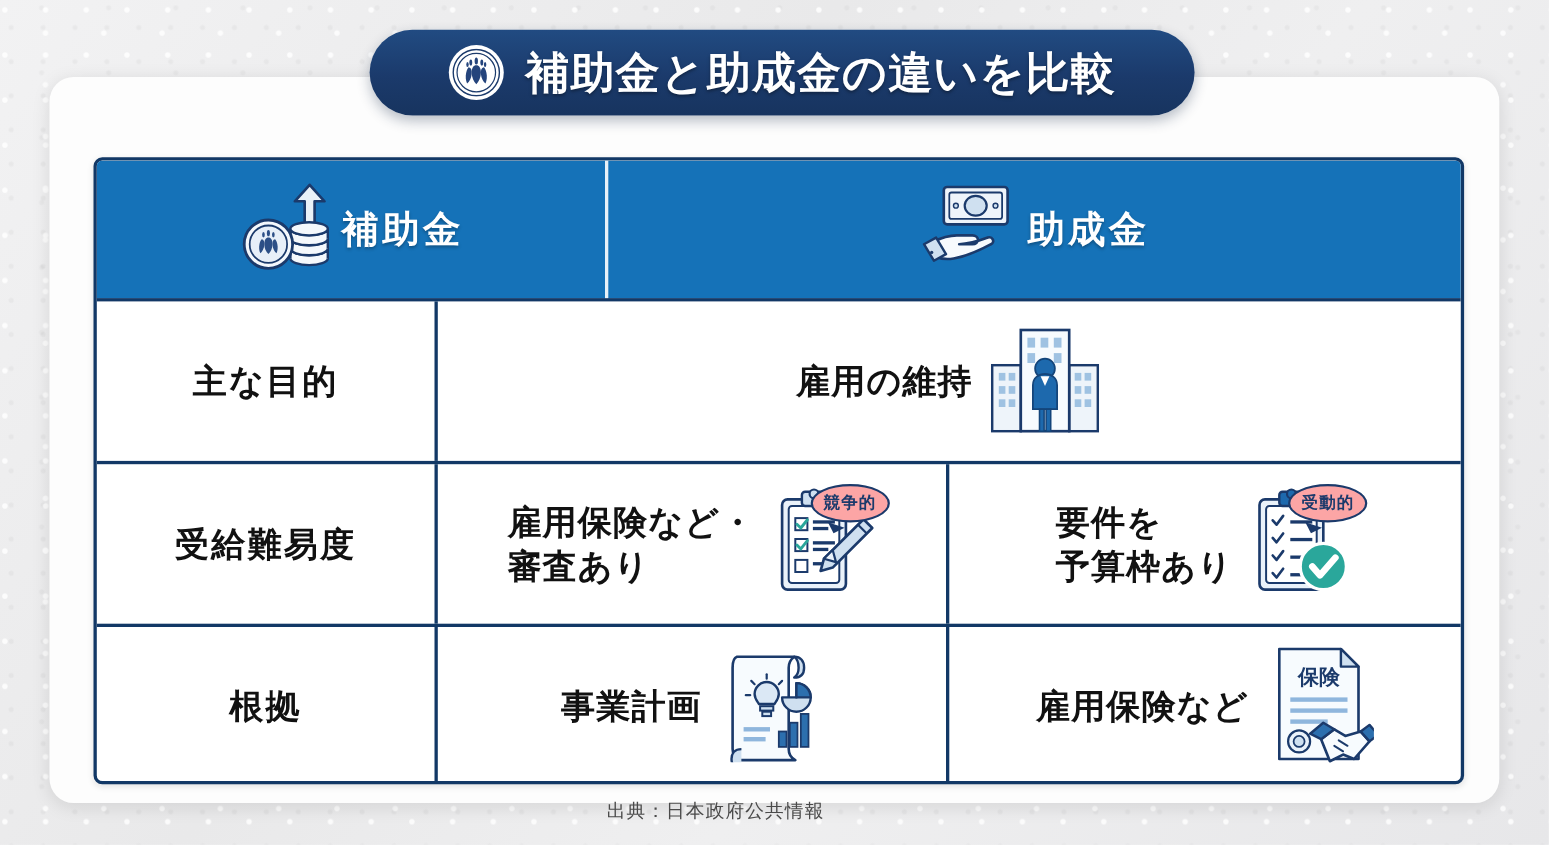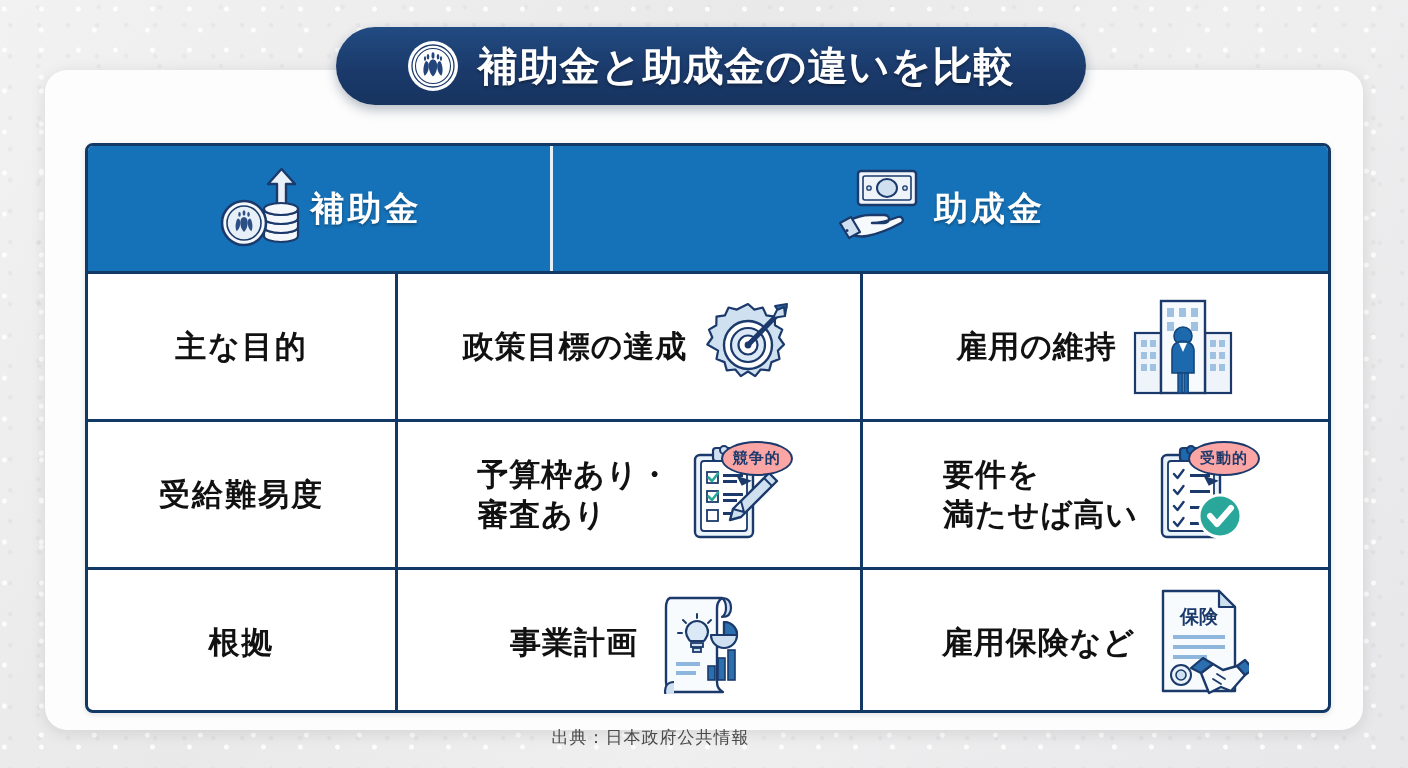--- a/index.html
+++ b/index.html
@@ -181,40 +181,20 @@
       </span>
       <span class="hcell-label">助成金</span>
     </div>
   </div>
 
   <div class="trow tbody-row">
     <div class="tcell col-a">
       <span class="rowlabel">主な目的</span>
     </div>
 
-    <div class="tcell col-b">
-      <div class="cellinner">
-        <span class="valtext">政策目標の達成</span>
-        <span class="icon-wrap">
-          <svg width="94" height="94" viewBox="0 0 94 94" aria-hidden="true">
-            <g fill="#cfe0f0" stroke="#1b3a6b" stroke-width="2.2" stroke-linejoin="round">
-              <path d="M47 6l6.4 5.6 8.3-2.1 3.6 7.8 8.5 1.3.2 8.6 7.3 4.4-3.3 7.9 5 7-6.1 6.1 1.6 8.4-8 3.1-2.3 8.3-8.5-.9-5.5 6.6-7.2-4.6-7.2 4.6-5.5-6.6-8.5.9-2.3-8.3-8-3.1 1.6-8.4L6.3 46.5l5-7-3.3-7.9 7.3-4.4.2-8.6 8.5-1.3 3.6-7.8 8.3 2.1z"></path>
-            </g>
-            <circle cx="47" cy="47" r="24" fill="#ffffff" stroke="#1b3a6b" stroke-width="2.4"></circle>
-            <circle cx="47" cy="47" r="17" fill="#dbe8f5" stroke="#1b3a6b" stroke-width="2.2"></circle>
-            <circle cx="47" cy="47" r="9.5" fill="#ffffff" stroke="#1b3a6b" stroke-width="2.2"></circle>
-            <circle cx="47" cy="47" r="3.4" fill="#1b3a6b"></circle>
-
-            <path d="M47 47L84 9" stroke="#1b3a6b" stroke-width="5" stroke-linecap="round"></path>
-            <path d="M74 8l12-2-2 12-6-4z" fill="#2c6fae" stroke="#1b3a6b" stroke-width="2" stroke-linejoin="round"></path>
-            <path d="M72 20l12-2-1-9-7 3z" fill="#cfe0f0" stroke="#1b3a6b" stroke-width="2" stroke-linejoin="round"></path>
-          </svg>
-        </span>
-      </div>
-    </div>
 
     <div class="tcell col-c">
       <div class="cellinner">
         <span class="valtext">雇用の維持</span>
         <span class="icon-wrap">
           <svg width="104" height="104" viewBox="0 0 104 104" aria-hidden="true">
 
             <rect x="4" y="40" width="26" height="60" fill="#eef4fa" stroke="#1b3a6b" stroke-width="2.2"></rect>
             <g fill="#9fc2e2">
               <rect x="10" y="47" width="6" height="7"></rect>
@@ -255,21 +235,21 @@
     </div>
   </div>
 
   <div class="trow tbody-row">
     <div class="tcell col-a">
       <span class="rowlabel">受給難易度</span>
     </div>
 
     <div class="tcell col-b">
       <div class="cellinner">
-        <span class="valtext two-line" style="white-space:pre-line">予算枠あり・
+        <span class="valtext two-line" style="white-space:pre-line">雇用保険など・
 審査あり</span>
         <span class="icon-wrap">
           <svg width="96" height="100" viewBox="0 0 96 100" aria-hidden="true">
             <rect x="10" y="12" width="58" height="82" rx="5" fill="#eaf2fa" stroke="#1b3a6b" stroke-width="2.4"></rect>
             <rect x="16" y="18" width="46" height="70" rx="3" fill="#ffffff" stroke="#1b3a6b" stroke-width="1.8"></rect>
             <rect x="28" y="5" width="22" height="13" rx="3" fill="#cfe0f0" stroke="#1b3a6b" stroke-width="2.2"></rect>
             <circle cx="39" cy="7" r="4" fill="#cfe0f0" stroke="#1b3a6b" stroke-width="2"></circle>
 
             <rect x="22" y="29" width="11" height="11" fill="#ffffff" stroke="#1b3a6b" stroke-width="1.8"></rect>
             <path d="M23.5 34.5l3.5 3.5 6-7.5" fill="none" stroke="#2aa79b" stroke-width="2.6" stroke-linecap="round" stroke-linejoin="round"></path>
@@ -289,21 +269,21 @@
             <path d="M79 35l8 8" stroke="#1b3a6b" stroke-width="2"></path>
           </svg>
           <span class="badge">競争的</span>
         </span>
       </div>
     </div>
 
     <div class="tcell col-c">
       <div class="cellinner">
         <span class="valtext two-line" style="white-space:pre-line">要件を
-満たせば高い</span>
+予算枠あり</span>
         <span class="icon-wrap">
           <svg width="96" height="100" viewBox="0 0 96 100" aria-hidden="true">
             <rect x="10" y="12" width="58" height="82" rx="5" fill="#eaf2fa" stroke="#1b3a6b" stroke-width="2.4"></rect>
             <rect x="16" y="18" width="46" height="70" rx="3" fill="#ffffff" stroke="#1b3a6b" stroke-width="1.8"></rect>
             <rect x="28" y="5" width="22" height="13" rx="3" fill="#1d69ad" stroke="#1b3a6b" stroke-width="2.2"></rect>
             <circle cx="39" cy="7" r="4" fill="#1d69ad" stroke="#1b3a6b" stroke-width="2"></circle>
             <g fill="none" stroke="#1b3a6b" stroke-width="2.4" stroke-linecap="round" stroke-linejoin="round">
               <path d="M22 31l3.5 4 6-8"></path>
                 <path d="M22 47l3.5 4 6-8"></path>
               <path d="M22 63l3.5 4 6-8"></path>

